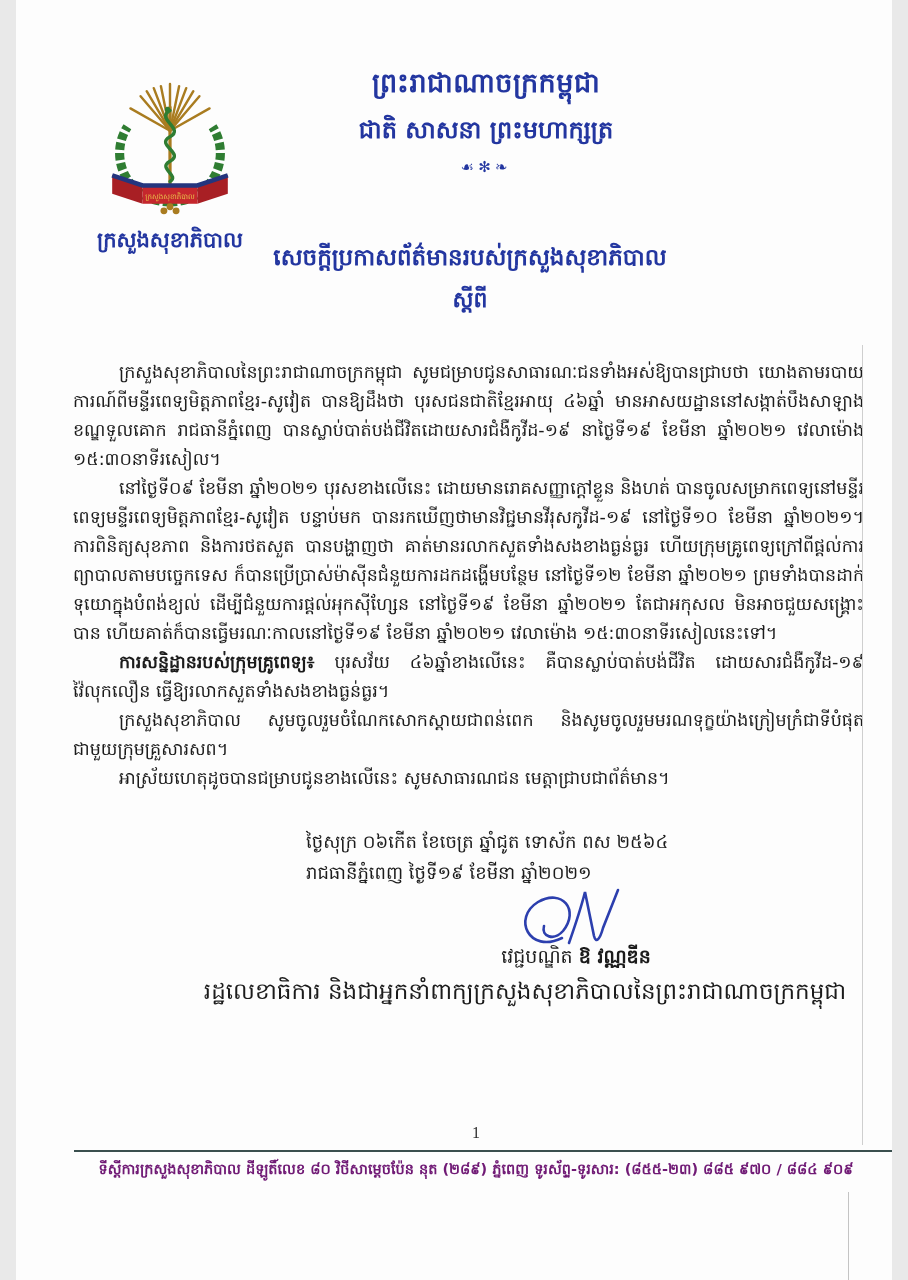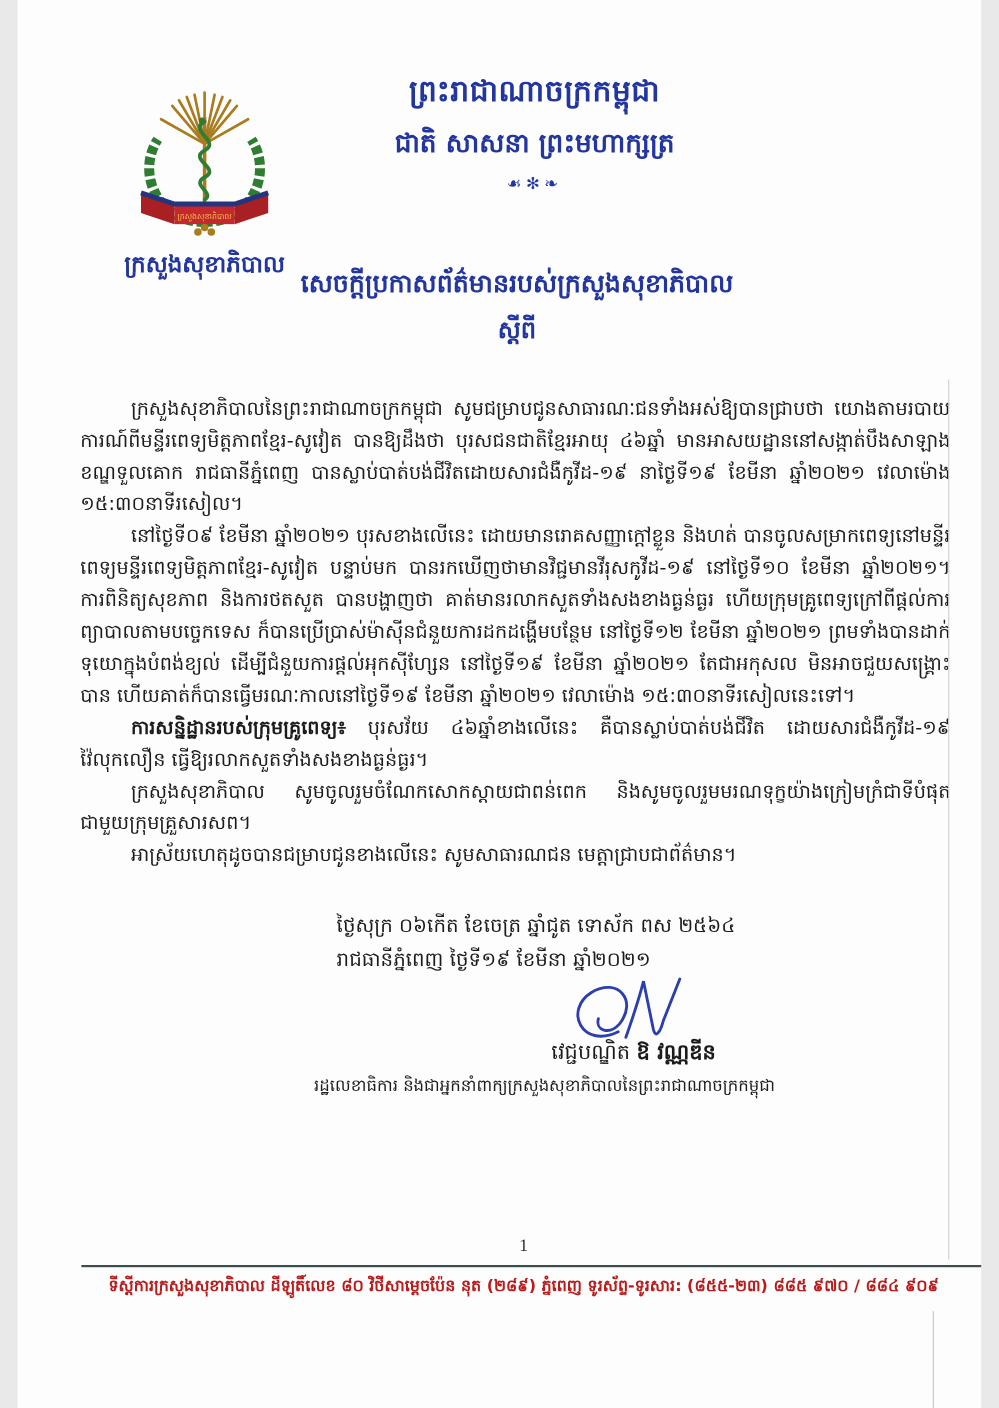--- a/index.html
+++ b/index.html
@@ -8,49 +8,49 @@
     background:#fdfdfd; overflow:hidden;
     font-family:"DejaVu Sans", sans-serif; color:#1c1c1c;
   }
   
   .khead{position:absolute; top:66px; left:140px; width:660px; text-align:center;
          color:#2336a0; font-weight:700;}
   .khead-l1{font-size:27px; letter-spacing:.5px;}
   .khead-l2{font-size:24px; margin-top:10px;}
   .khead-orn{font-size:15px; margin-top:8px; color:#2336a0; letter-spacing:4px;}
   
-  .logo-block{position:absolute; top:78px; left:84px; width:172px; text-align:center;}
+  .logo-block{position:absolute; top:78px; left:68px; width:172px; text-align:center;}
   .logo-caption{font-size:21px; font-weight:700; color:#2336a0; margin-top:2px;}
   
   .title-block{position:absolute; top:243px; left:95px; width:718px; text-align:center;
                color:#2336a0; font-weight:700;}
   .title-l1{font-size:23px;}
   .title-l2{font-size:22px; margin-top:10px;}
   .title-l3{font-size:24px; margin-top:12px;}
   
   .body-block{position:absolute; top:358px; left:57px; width:791px;
               font-size:17.5px; line-height:29px; text-align:justify; color:#1b1b1b;}
   .body-block p{margin:0; text-indent:46px;}
   .lead-bold{font-weight:700;}
   
   .dateline{position:absolute; top:826px; left:290px; width:570px; 
             font-size:18px; line-height:31px; color:#1b1b1b;}
   
   .sig-svg{position:absolute; top:886px; left:468px;}
   .sig-name{position:absolute; top:944px; left:320px; width:480px; text-align:center;
             font-size:19px; color:#1b1b1b;}
   .sig-name .name{font-weight:700;}
-  .sig-role{position:absolute; top:977px; left:104px; width:750px; text-align:center;
-            font-size:15px; color:#1b1b1b;}
+  .sig-role{position:absolute; top:977px; left:134px; width:750px; text-align:center;
+            font-size:23px; color:#1b1b1b;}
   
   .page-num{position:absolute; top:1124px; left:0; width:920px; text-align:center;
             font-family:"Liberation Serif", serif; font-size:16px; color:#2e2e2e;}
   .rule{position:absolute; top:1150px; left:58px; width:846px; height:2px; background:#3a4f4e;}
   .footer-line{position:absolute; top:1160px; left:60px; width:800px; text-align:center;
-               font-size:14.5px; font-weight:700; color:#b91c1c;}
+               font-size:14.5px; font-weight:700; color:#701a75;}
   
   .scan-edge-a{position:absolute; left:846px; top:345px; width:1px; height:800px; background:#cfcfcf;}
   .scan-edge-b{position:absolute; left:832px; top:1192px; width:1px; height:88px; background:#c4c4c4;}
 </style>
 </head>
 <body>
 
 <div class="page">
 
   <div class="khead">

